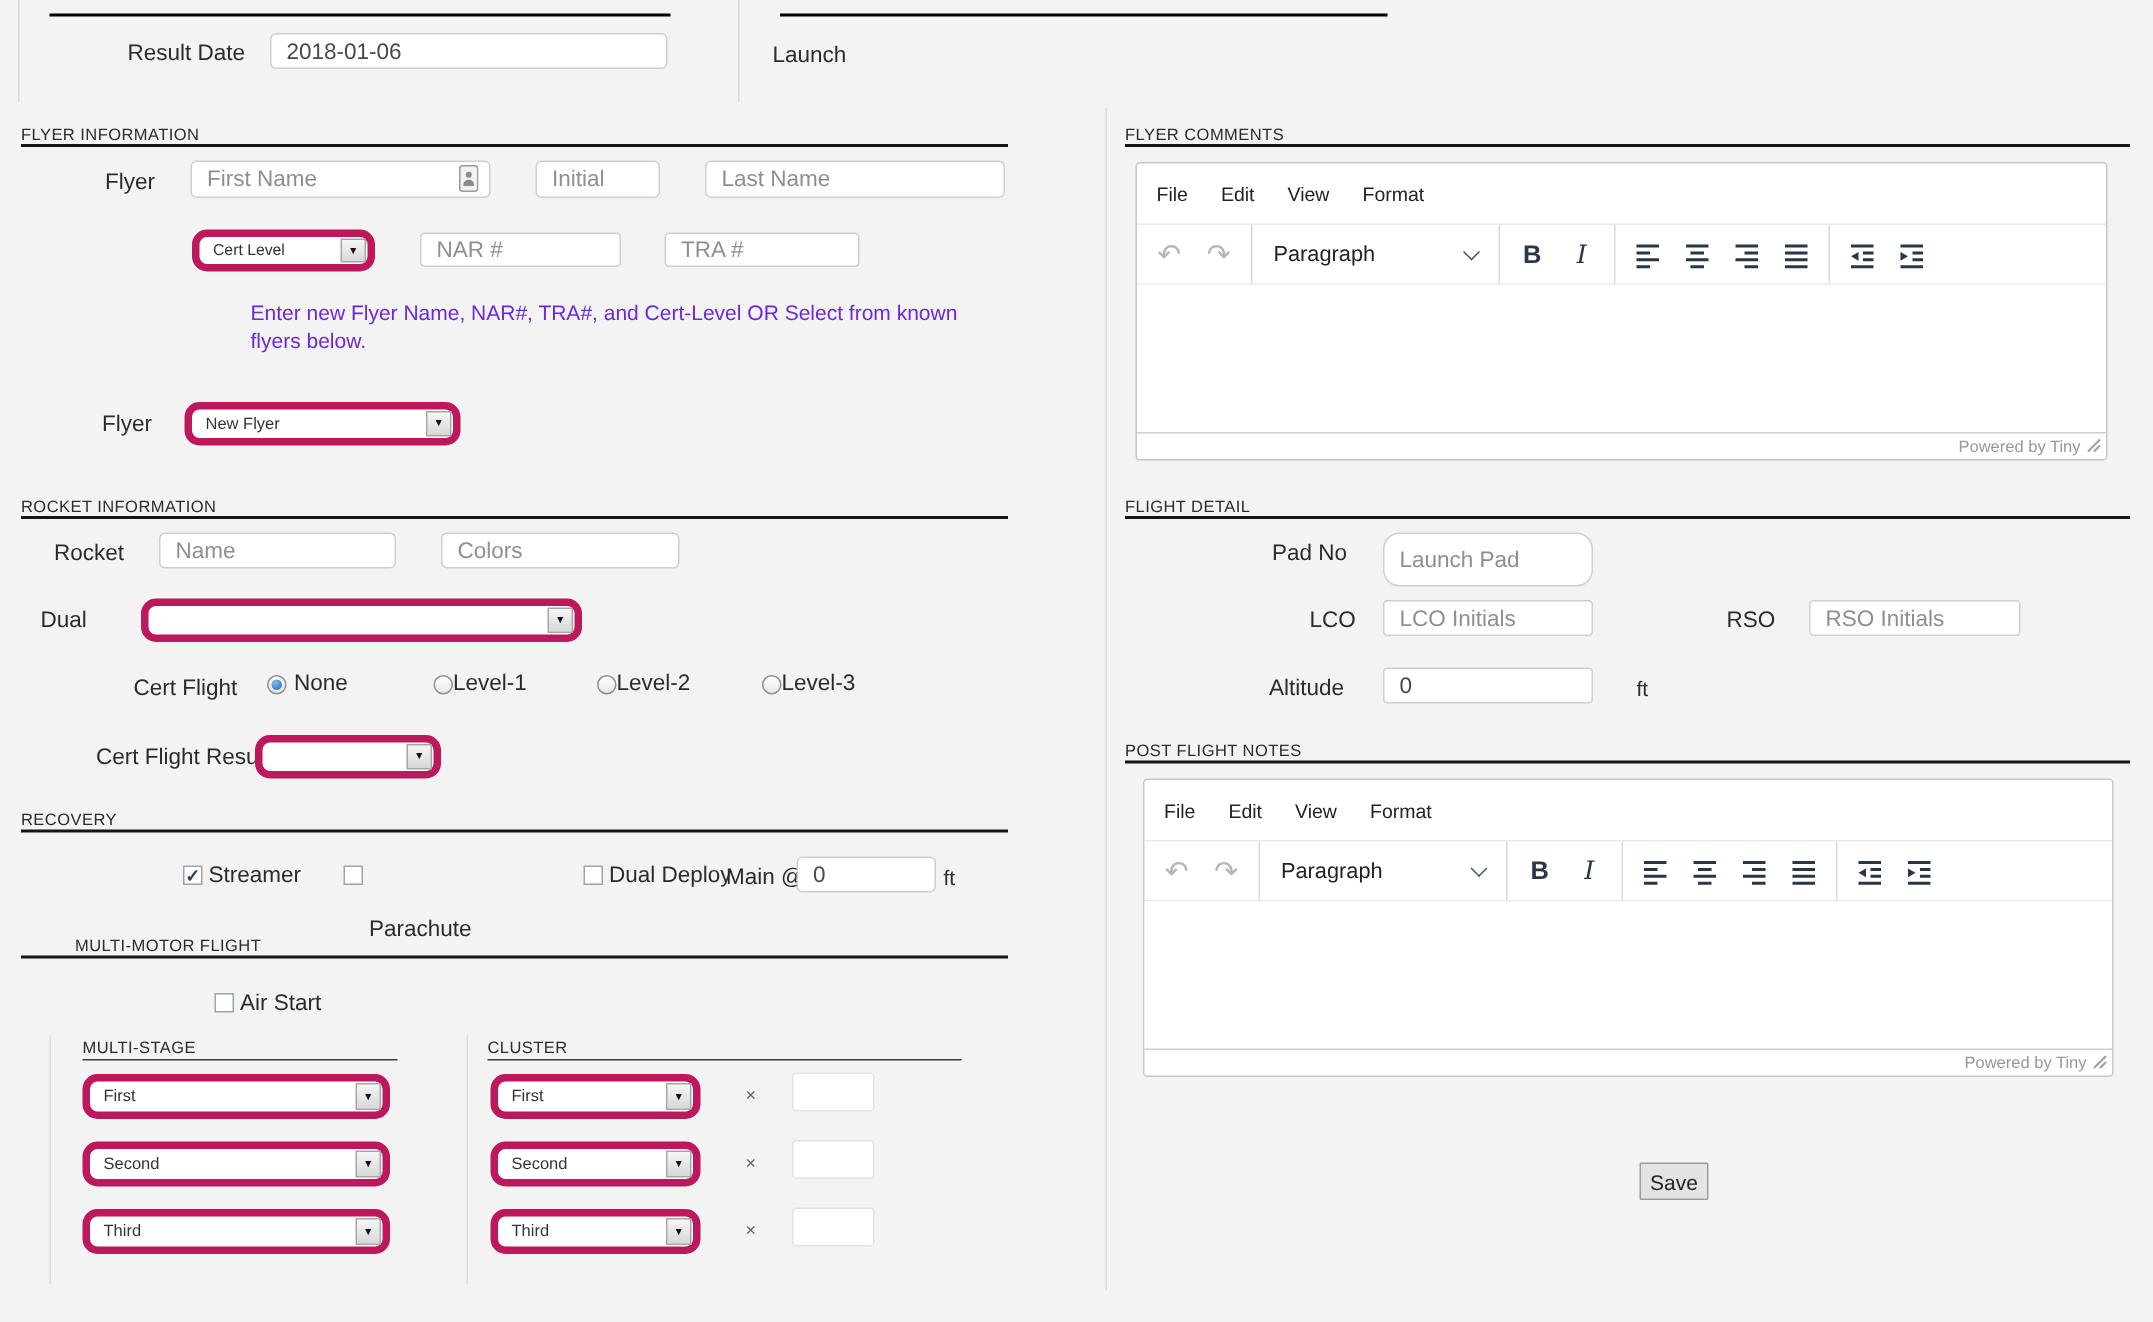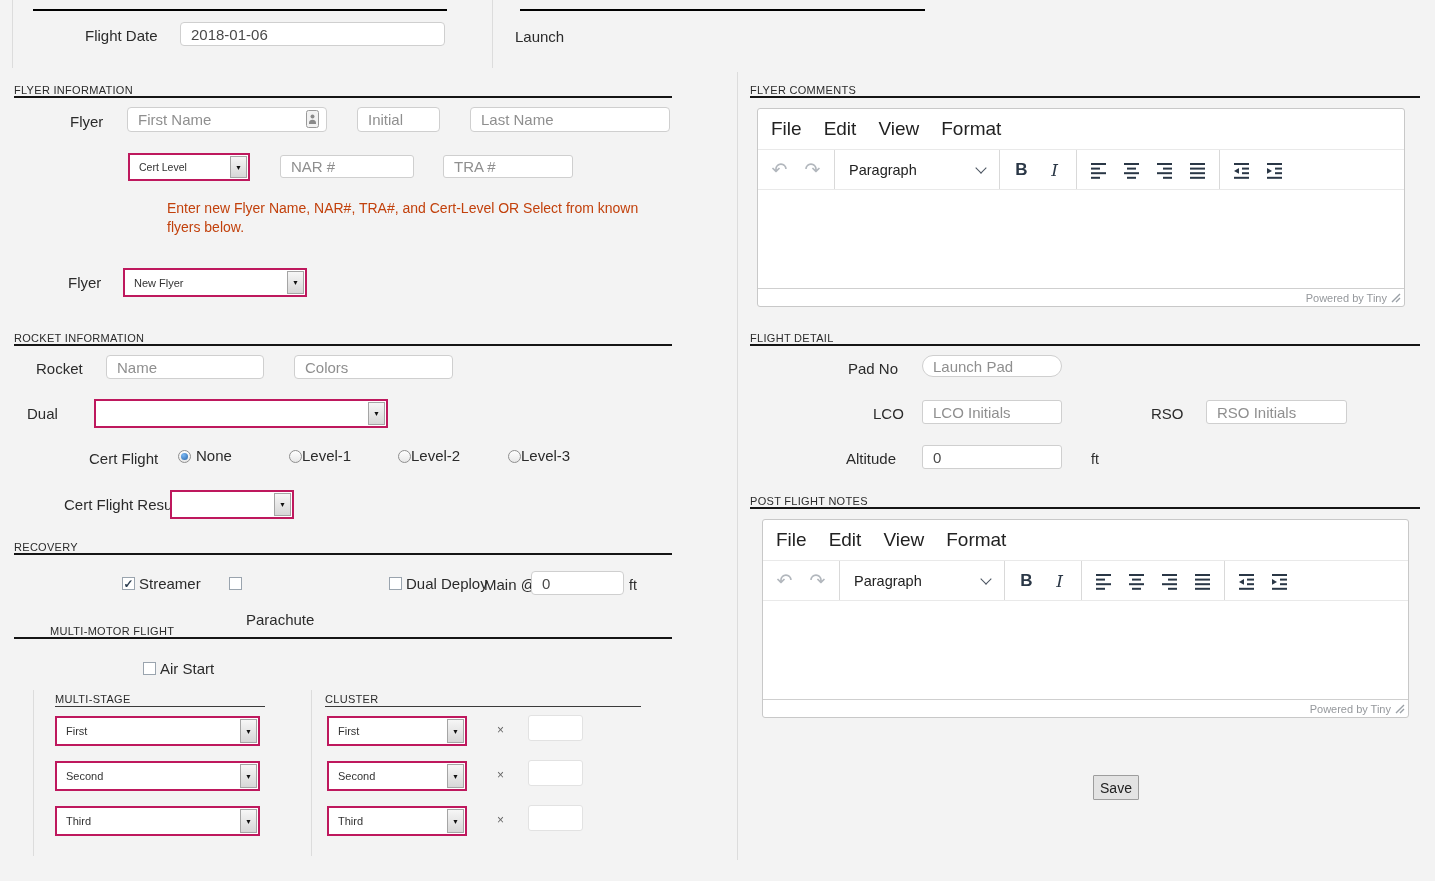--- a/index.html
+++ b/index.html
@@ -9,39 +9,39 @@
   .sect{position:absolute;font-size:11px;color:#2b2b2b;letter-spacing:.3px;white-space:nowrap;}
   .rule{position:absolute;height:2px;background:#151515;}
   .subrule{position:absolute;height:1px;background:#3a3a3a;}
   .vline{position:absolute;width:1px;background:#dcdcdc;}
   .tinput{position:absolute;border:1px solid #cfcfcf;border-radius:4px;background:#fff;
           font-family:"Liberation Sans",sans-serif;font-size:15px;color:#4a4a4a;
           padding:0 10px;outline:none;box-sizing:border-box;}
   .tinput::placeholder{color:#8f8f8f;opacity:1;}
   .tinput.small{border-radius:3px;}
   .tinput.lite{border-color:#e2e2e2;}
-  .hint{position:absolute;font-size:14px;color:#c2410c;white-space:nowrap;}
+  .hint{position:absolute;font-size:14px;color:#6d28d9;white-space:nowrap;}
   
-  .wsel{position:absolute;border:2px solid #be185d;background:#fff;box-sizing:border-box;border-radius:0;}
+  .wsel{position:absolute;border:5px solid #be185d;background:#fff;box-sizing:border-box;border-radius:10px;}
   .wsel .txt{position:absolute;left:9px;top:50%;transform:translateY(-50%);font-size:11px;color:#333;white-space:nowrap;}
   .wsel .btn{position:absolute;top:1px;right:1px;bottom:1px;width:17px;
              background:linear-gradient(#f6f6f6,#d7d7d7);border:1px solid #a5a5a5;box-sizing:border-box;
              display:flex;align-items:center;justify-content:center;font-size:7px;color:#111;}
   
   .cb{position:absolute;width:13px;height:13px;background:#fff;border:1px solid #9aa4ae;box-sizing:border-box;
       display:flex;align-items:center;justify-content:center;font-size:12px;line-height:12px;color:#2c3e50;font-weight:bold;}
   .radio{position:absolute;width:13px;height:13px;border-radius:50%;border:1px solid #8f8f8f;
          background:linear-gradient(#fefefe,#e7e7e7);box-sizing:border-box;}
   .radio.sel::after{content:"";position:absolute;left:2px;top:2px;right:2px;bottom:2px;border-radius:50%;
          background:radial-gradient(circle at 35% 30%,#7ab8f5,#2a66a8);}
   
   .editor{position:absolute;background:#fff;border:1px solid #c8c8c8;border-radius:3px;
           display:flex;flex-direction:column;box-sizing:border-box;}
   .menubar{height:40px;display:flex;align-items:center;padding-left:2px;flex:none;}
-  .menu-item{padding:0 11px;font-size:19px;color:#222;}
+  .menu-item{padding:0 11px;font-size:13px;color:#222;}
   .toolbar{height:39px;display:flex;align-items:stretch;border-top:1px solid #e9e9e9;border-bottom:1px solid #e9e9e9;flex:none;}
   .tgroup{display:flex;align-items:center;padding:0 5px;}
   .tgroup + .tgroup{border-left:1px solid #d9d9d9;}
   .tbtn{width:33px;height:33px;display:flex;align-items:center;justify-content:center;color:#2A3746;}
   .histbtn{font-size:19px;color:#b2b7bd;}
   .parabtn{display:flex;align-items:center;width:136px;padding:0 9px;font-size:14.5px;color:#222;height:33px;}
   .chev{width:7px;height:7px;border-right:1.6px solid #4a5460;border-bottom:1.6px solid #4a5460;
         transform:rotate(45deg);margin-left:auto;margin-top:-3px;}
   .bold-glyph{font-weight:bold;font-size:17px;}
   .italic-glyph{font-style:italic;font-family:"DejaVu Serif",serif;font-size:17px;}
@@ -60,21 +60,21 @@
 <body>
 
 <div class="page">
 
   <div class="topline" style="left:33px;top:9px;width:414px;"></div>
   <div class="topline" style="left:520px;top:9px;width:405px;"></div>
   <div class="vline" style="left:12px;top:0;height:68px;"></div>
   <div class="vline" style="left:492px;top:0;height:68px;"></div>
   <div class="vline" style="left:737px;top:72px;height:788px;"></div>
 
-  <div class="lbl" style="left:85px;top:27px;">Flight Date</div>
+  <div class="lbl" style="left:85px;top:27px;">Result Date</div>
   <input class="tinput" style="left: 180px; top: 22px; width: 265px; height: 24px;" value="2018-01-06">
   <div class="lbl" style="left:515px;top:28px;">Launch</div>
 
   <div class="sect" style="left:14px;top:84px;">FLYER INFORMATION</div>
   <div class="rule" style="left:14px;top:96px;width:658px;"></div>
 
   <div class="lbl" style="left:70px;top:113px;">Flyer</div>
   <input class="tinput" style="left: 127px; top: 107px; width: 200px; height: 25px;" placeholder="First Name">
   <span class="contact-ico" style="left:306px;top:110px;">
     <svg width="13" height="18" viewBox="0 0 13 18">
@@ -292,21 +292,21 @@
             <path d="M9 1L1 9M9 5L5 9" stroke="#9aa0a6" stroke-width="1.4" fill="none"></path>
           </svg>
       </span>
     </div>
   </div>
 
   <div class="sect" style="left:750px;top:332px;">FLIGHT DETAIL</div>
   <div class="rule" style="left:750px;top:344px;width:670px;"></div>
 
   <div class="lbl" style="left:848px;top:360px;">Pad No</div>
-  <input class="tinput small" style="left: 922px; top: 355px; width: 140px; height: 22px; border-radius: 11px;" placeholder="Launch Pad">
+  <input class="tinput small" style="left: 922px; top: 355px; width: 140px; height: 36px; border-radius: 11px;" placeholder="Launch Pad">
 
   <div class="lbl" style="left:873px;top:405px;">LCO</div>
   <input class="tinput small" style="left: 922px; top: 400px; width: 140px; height: 24px;" placeholder="LCO Initials">
   <div class="lbl" style="left:1151px;top:405px;">RSO</div>
   <input class="tinput small" style="left: 1206px; top: 400px; width: 141px; height: 24px;" placeholder="RSO Initials">
 
   <div class="lbl" style="left:846px;top:450px;">Altitude</div>
   <input class="tinput small" style="left: 922px; top: 445px; width: 140px; height: 24px;" value="0">
   <div class="unit" style="left:1091px;top:451px;">ft</div>
 

